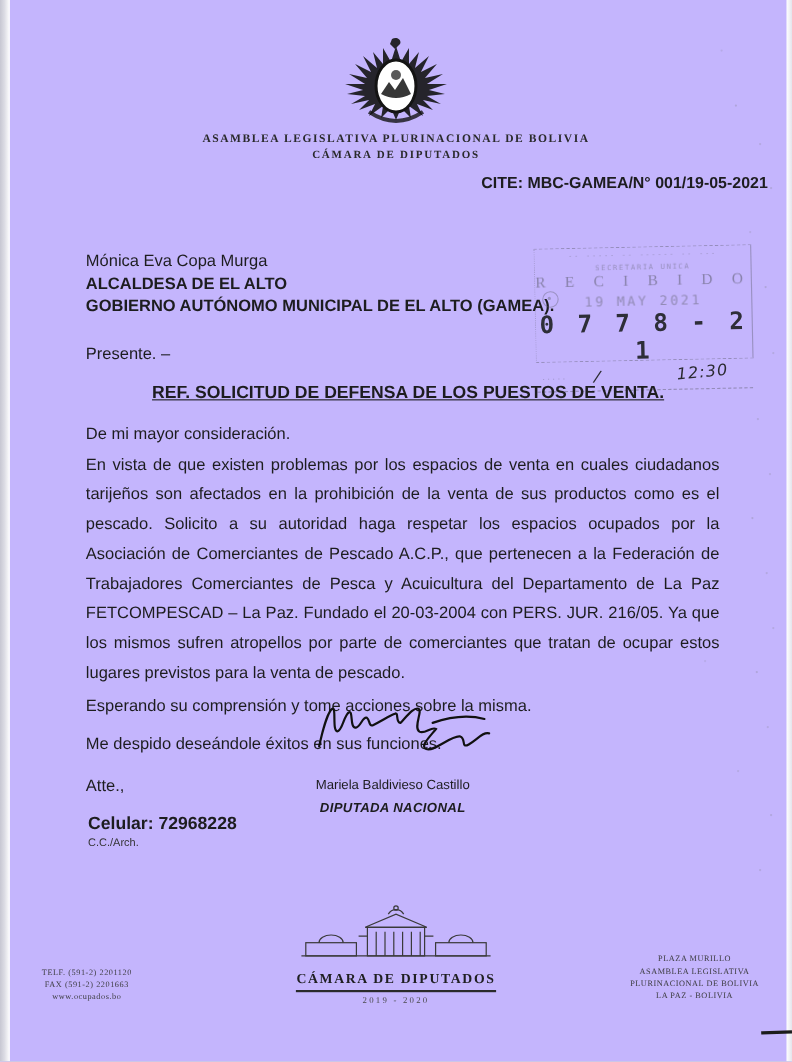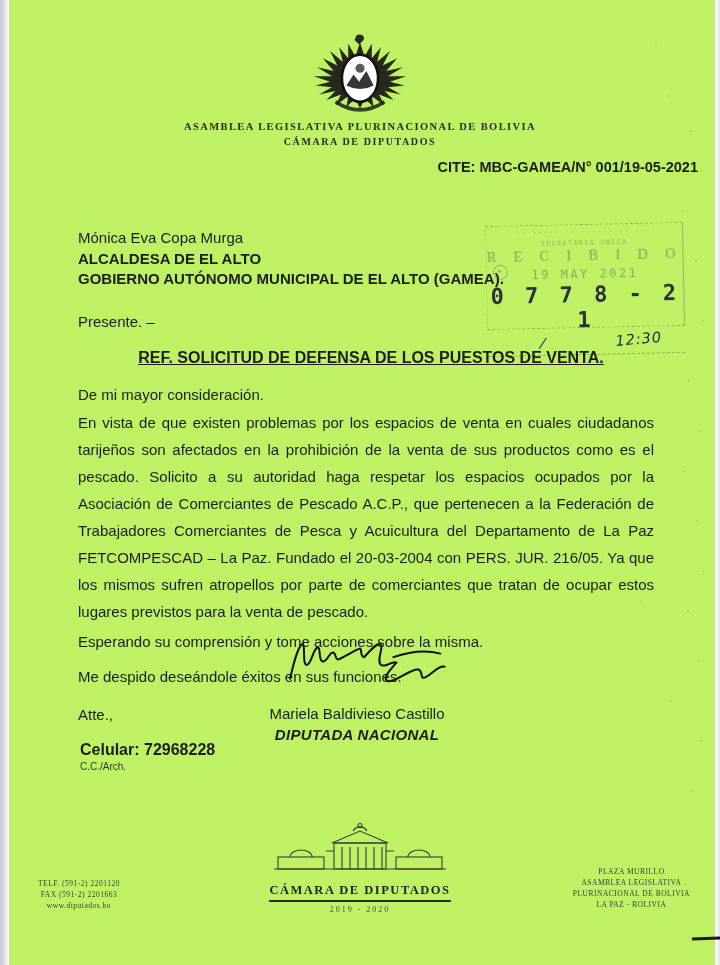--- a/index.html
+++ b/index.html
@@ -1,17 +1,17 @@
 <!DOCTYPE html>
 <html><head>
 <meta charset="utf-8">
 <style>
   html,body{margin:0;padding:0;background:#e9e9ee;}
   .page{
-    position:relative;width:720px;height:965px;background:#bef264;
+    position:relative;width:720px;height:965px;background:#c4b5fd;
     font-family:"Liberation Sans",sans-serif;color:#1d1d1f;overflow:hidden;
     box-shadow:0 0 6px rgba(0,0,0,.25);
   }
   
   .edge-left{position:absolute;left:0;top:0;bottom:0;width:9px;
     background:linear-gradient(90deg,#c7c7d2 0,#dcdce4 45%,#ffffff 100%);}
   .edge-right{position:absolute;right:0;top:0;bottom:0;width:5px;
     background:linear-gradient(90deg,#ffffff 0,#e4e4ec 100%);}
   .speckles{position:absolute;top:0;left:0;width:2px;height:2px;border-radius:50%;
     background:transparent;
@@ -75,21 +75,21 @@
   .refline span{text-decoration:underline;}
 
   .body{position:absolute;top:381px;left:78px;width:576px;font-size:15px;line-height:27px;}
   .body p{margin:0 0 0 0;}
   .body .p2{text-align:justify;margin-top:1px;}
   .body .p3{margin-top:3px;}
   .body .p4{margin-top:8px;}
   .body .closing{margin-top:11px;}
 
   .signature-svg{position:absolute;top:628px;left:282px;transform:rotate(-2deg);}
-  .signer{position:absolute;top:703px;left:0;width:714px;text-align:center;font-size:15px;line-height:21px;}
+  .signer{position:absolute;top:703px;left:0;width:714px;text-align:center;font-size:12px;line-height:21px;}
   .signer .title{font-weight:bold;font-style:italic;letter-spacing:.3px;}
 
   .contact{position:absolute;top:741px;left:80px;}
   .contact .cel{font-weight:bold;font-size:16px;}
   .contact .cc{font-size:10px;margin-top:2px;color:#333;}
 
   
   .foot-left{position:absolute;left:38px;top:878px;text-align:center;
     font-family:"Liberation Serif",serif;font-size:7.5px;letter-spacing:.5px;
     color:#3c3c40;line-height:11px;}
@@ -181,21 +181,21 @@
   </div>
 
   <div class="contact">
     <div class="cel">Celular: 72968228</div>
     <div class="cc">C.C./Arch.</div>
   </div>
 
   <div class="foot-left">
     <div>TELF. (591-2) 2201120</div>
     <div>FAX (591-2) 2201663</div>
-    <div>www.diputados.bo</div>
+    <div>www.ocupados.bo</div>
   </div>
 
   <div class="foot-center">
     <div class="palace">
       <svg width="180" height="54" viewBox="0 0 180 54">
         <g fill="none" stroke="#3a3a3a" stroke-width="1.1">
           <path d="M4 47 H176"></path>
           <path d="M62 21 L90 9 L118 21 Z"></path>
           <rect x="64" y="21" width="52" height="26"></rect>
           <path d="M72 25 V47 M80 25 V47 M88 25 V47 M96 25 V47 M104 25 V47 M112 25 V47"></path>

